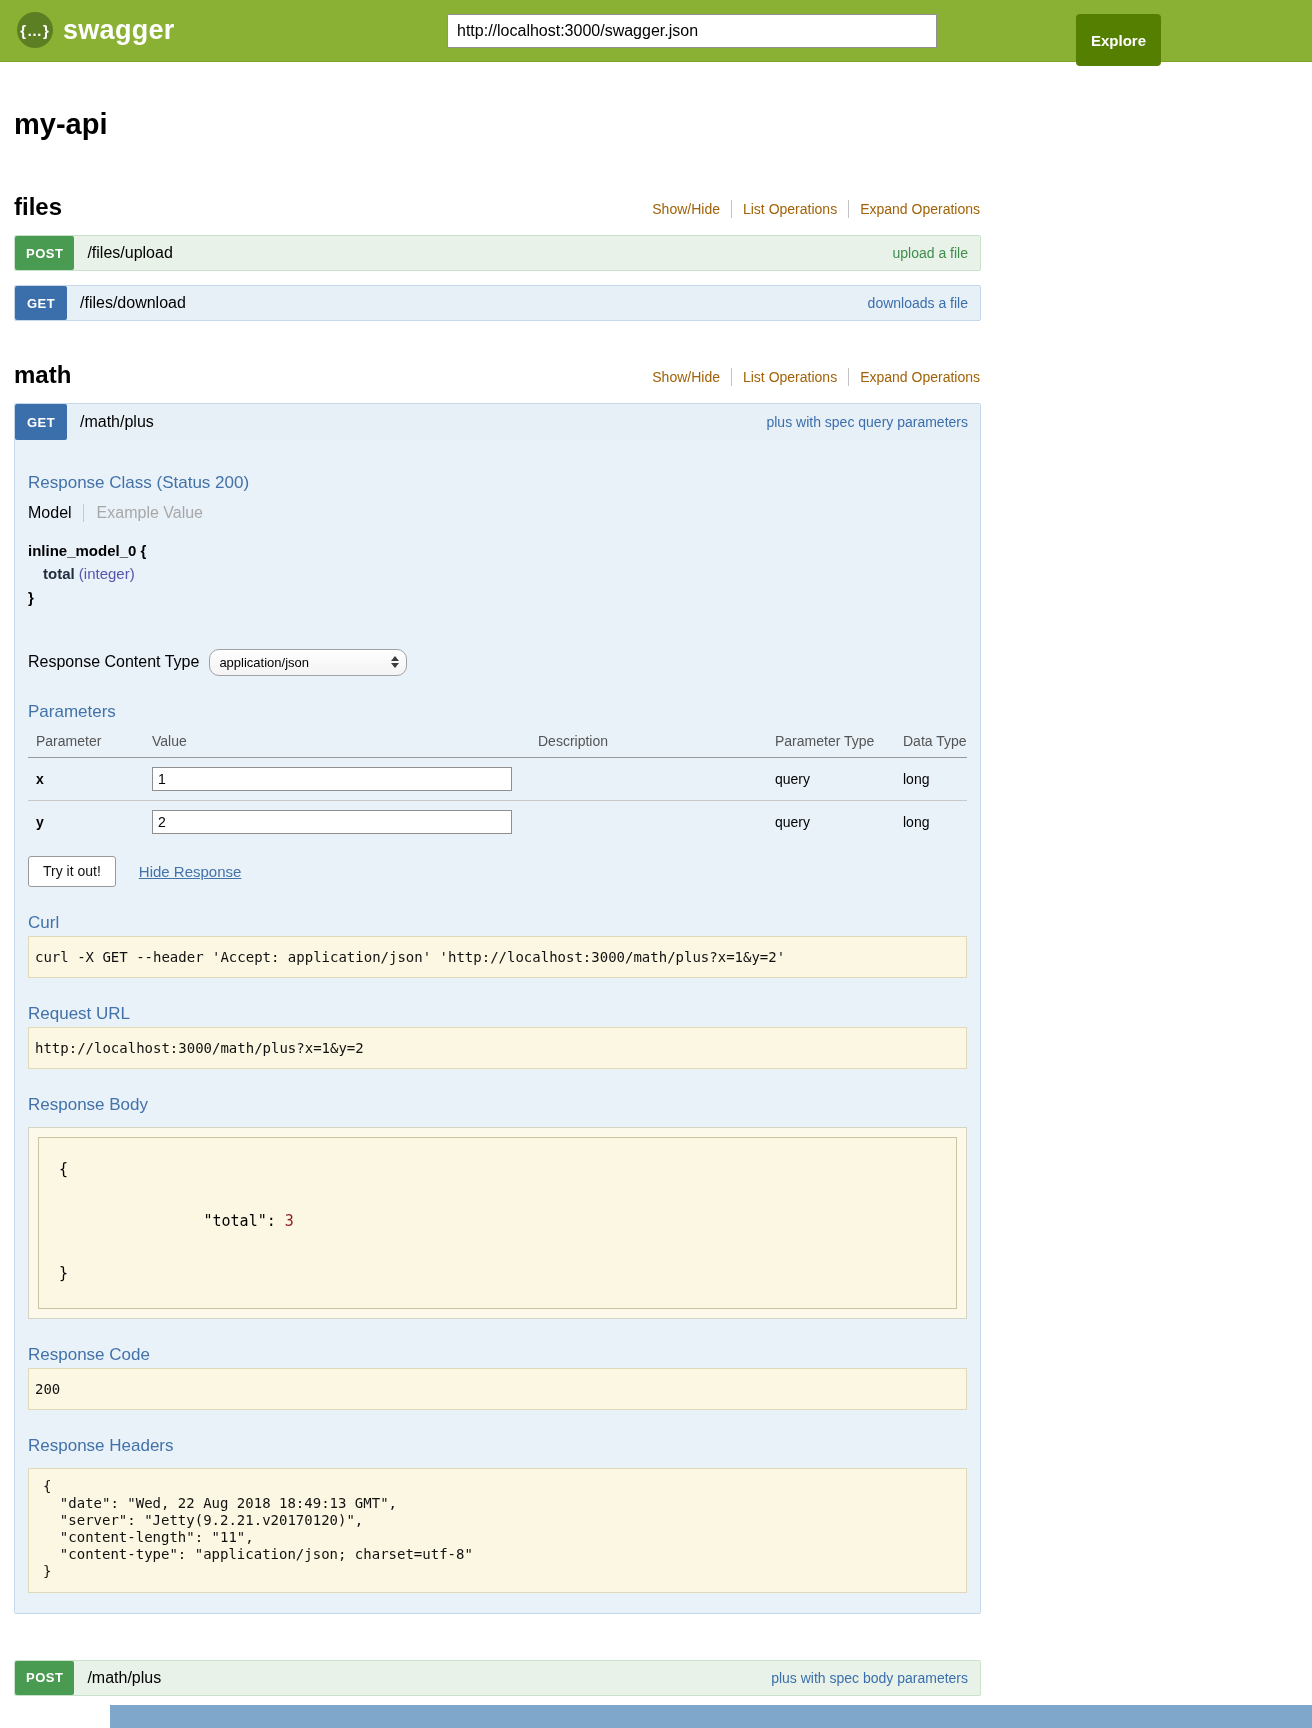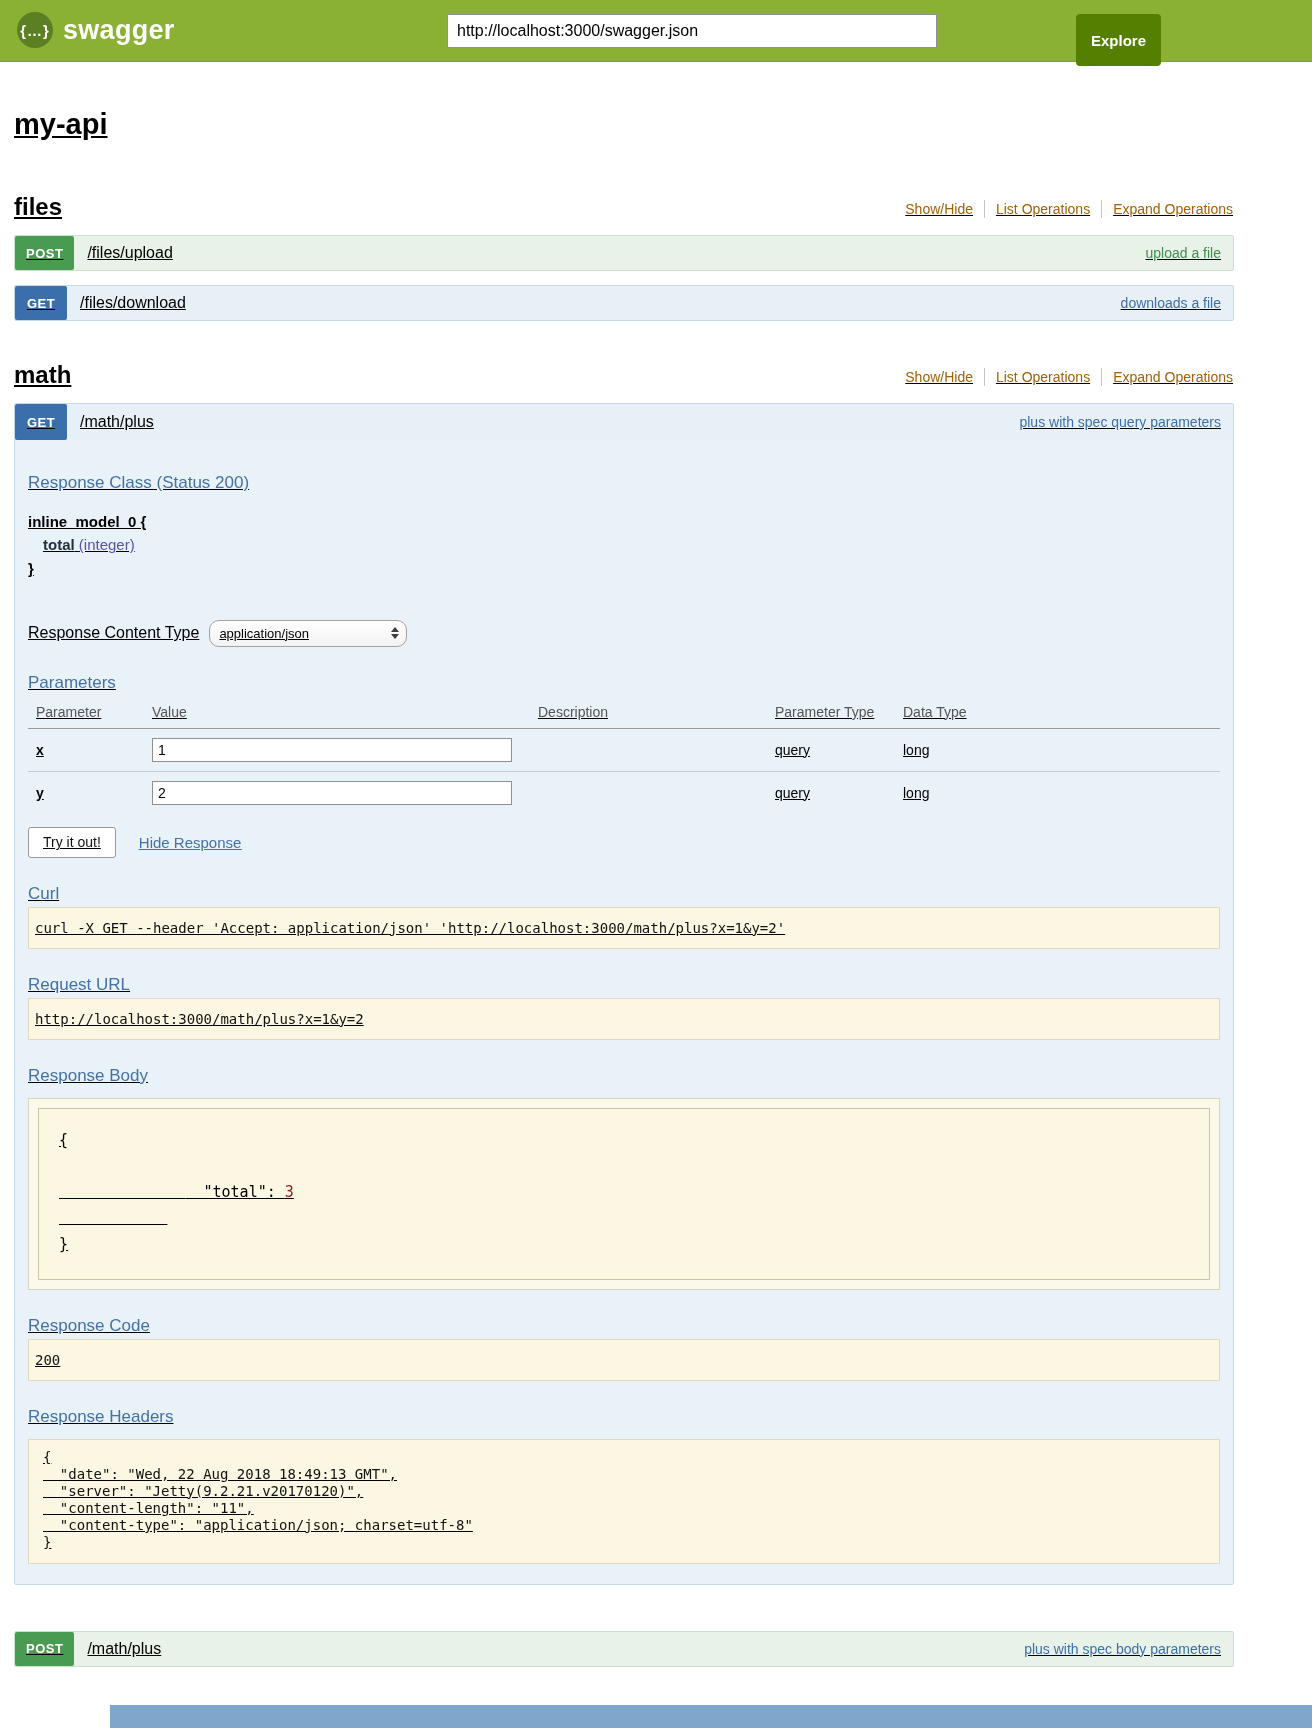--- a/index.html
+++ b/index.html
@@ -16,21 +16,21 @@
     display:flex; align-items:center; justify-content:center; font-weight:bold; font-size:15px; letter-spacing:1px; }
   .logo-title { color:#fff; font-size:27px; font-weight:bold; letter-spacing:.3px; }
   .topbar-input { position:absolute; left:447px; top:14px; width:490px; height:34px; background:#fff;
     border:1px solid #919191; box-shadow:inset 0 0 0 2px #fff; font-size:16px; padding:0 9px;
     font-family:"Liberation Sans", sans-serif; color:#000; }
   .explore-btn { position:absolute; right:151px; top:14px; height:52px; padding:0 15px; background:#547f00;
     border:none; border-radius:4px; color:#fff; font-weight:bold; font-size:15px; cursor:pointer;
     font-family:"Liberation Sans", sans-serif; }
 
   
-  .container { width:1220px; margin-left:14px;text-decoration:underline; }
+  .container { width:967px; margin-left:14px; }
   .api-title { font-size:29px; font-weight:bold; margin:46px 0 0 0; }
 
   .section-files { margin-top:52px; }
   .section-math  { margin-top:40px; }
   .section-head { display:flex; justify-content:space-between; align-items:flex-end; }
   .section-title { font-size:24px; font-weight:bold; margin:0; }
   .ops-links { display:flex; align-items:center; font-size:14px; padding-bottom:3px; }
   .ops-links a { color:#a16207; text-decoration:none; padding:1px 11px; cursor:pointer; }
   .ops-links a + a { border-left:1px solid #c3c3c3; }
   .ops-links a:last-child { padding-right:1px; }
@@ -158,20 +158,24 @@
       <div class="op-row get">
         <span class="method-badge">GET</span>
         <a class="op-path">/math/plus</a>
         <a class="op-summary summary-blue">plus with spec query parameters</a>
       </div>
 
       <div class="op-content">
 
         <h3 class="blue-h">Response Class (Status 200)</h3>
 
+        <div class="model-tabs">
+          <span class="tab-model">Model</span>
+          <span class="tab-example">Example Value</span>
+        </div>
 
         <div class="model-sig">
           <div class="model-open">inline_model_0 {</div>
           <div class="prop-line">
             <span class="prop-name">total</span>
             <span class="prop-type">(integer)</span>
           </div>
           <div class="model-close">}</div>
         </div>
 

